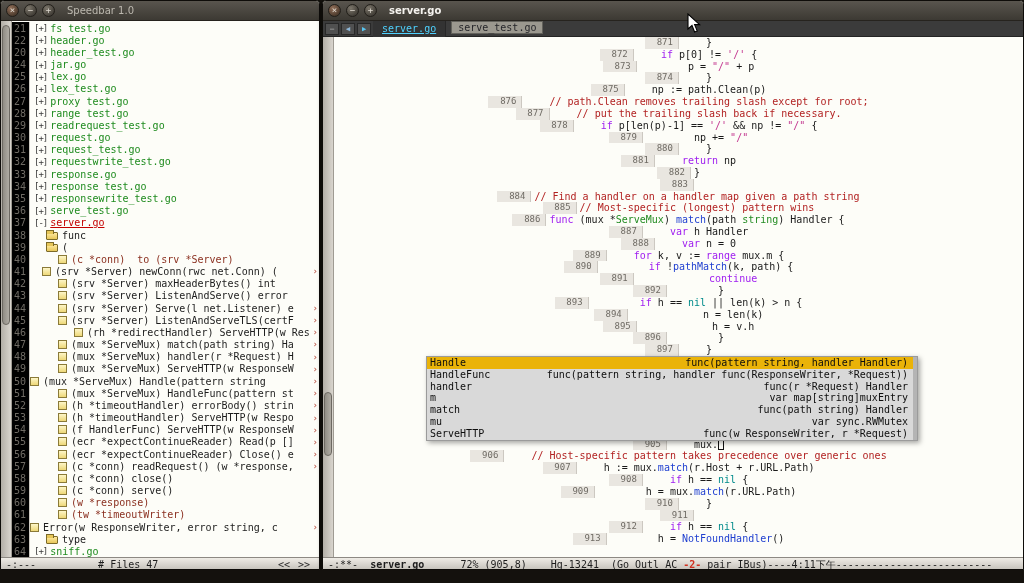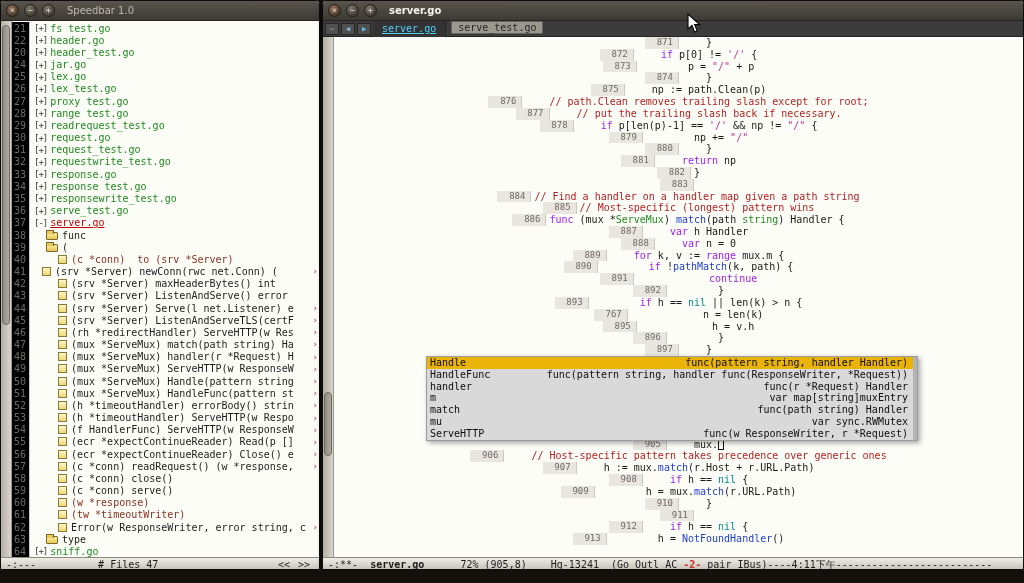--- a/index.html
+++ b/index.html
@@ -124,37 +124,37 @@
         <div class="srow"><span class="sln">36</span><span class="sbody" style="padding-left: 0px;"><span class="sexp">[+]</span><span class="slabel lbl-file">serve_test.go</span></span></div>
         <div class="srow"><span class="sln">37</span><span class="sbody" style="padding-left: 0px;"><span class="sexp">[-]</span><span class="slabel lbl-file-active">server.go</span></span></div>
         <div class="srow"><span class="sln">38</span><span class="sbody" style="padding-left: 16px;"><span class="icon folder"></span><span class="slabel lbl-group">func</span></span></div>
         <div class="srow"><span class="sln">39</span><span class="sbody" style="padding-left: 16px;"><span class="icon folder"></span><span class="slabel lbl-group">(</span></span></div>
         <div class="srow"><span class="sln">40</span><span class="sbody" style="padding-left: 28px;"><span class="icon tagic"></span><span class="slabel lbl-bucket">(c *conn)  to (srv *Server)</span></span></div>
         <div class="srow"><span class="sln">41</span><span class="sbody" style="padding-left: 12px;"><span class="icon tagic"></span><span class="slabel lbl-tag">(srv *Server) newConn(rwc net.Conn) (</span></span><span class="strunc">›</span></div>
         <div class="srow"><span class="sln">42</span><span class="sbody" style="padding-left: 28px;"><span class="icon tagic"></span><span class="slabel lbl-tag">(srv *Server) maxHeaderBytes() int</span></span></div>
         <div class="srow"><span class="sln">43</span><span class="sbody" style="padding-left: 28px;"><span class="icon tagic"></span><span class="slabel lbl-tag">(srv *Server) ListenAndServe() error</span></span></div>
         <div class="srow"><span class="sln">44</span><span class="sbody" style="padding-left: 28px;"><span class="icon tagic"></span><span class="slabel lbl-tag">(srv *Server) Serve(l net.Listener) e</span></span><span class="strunc">›</span></div>
         <div class="srow"><span class="sln">45</span><span class="sbody" style="padding-left: 28px;"><span class="icon tagic"></span><span class="slabel lbl-tag">(srv *Server) ListenAndServeTLS(certF</span></span><span class="strunc">›</span></div>
-        <div class="srow"><span class="sln">46</span><span class="sbody" style="padding-left: 28px;"><span class="icon tagic"></span><span class="slabel lbl-tag">(rh *redirectHandler) ServeHTTP(w Res</span></span><span class="strunc">›</span></div>
+        <div class="srow"><span class="sln">46</span><span class="sbody" style="padding-left: 44px;"><span class="icon tagic"></span><span class="slabel lbl-tag">(rh *redirectHandler) ServeHTTP(w Res</span></span><span class="strunc">›</span></div>
         <div class="srow"><span class="sln">47</span><span class="sbody" style="padding-left: 28px;"><span class="icon tagic"></span><span class="slabel lbl-tag">(mux *ServeMux) match(path string) Ha</span></span><span class="strunc">›</span></div>
         <div class="srow"><span class="sln">48</span><span class="sbody" style="padding-left: 28px;"><span class="icon tagic"></span><span class="slabel lbl-tag">(mux *ServeMux) handler(r *Request) H</span></span><span class="strunc">›</span></div>
         <div class="srow"><span class="sln">49</span><span class="sbody" style="padding-left: 28px;"><span class="icon tagic"></span><span class="slabel lbl-tag">(mux *ServeMux) ServeHTTP(w ResponseW</span></span><span class="strunc">›</span></div>
-        <div class="srow"><span class="sln">50</span><span class="sbody" style="padding-left: 28px;"><span class="icon tagic"></span><span class="slabel lbl-tag">(mux *ServeMux) Handle(pattern string</span></span><span class="strunc">›</span></div>
+        <div class="srow"><span class="sln">50</span><span class="sbody" style=""><span class="icon tagic"></span><span class="slabel lbl-tag">(mux *ServeMux) Handle(pattern string</span></span><span class="strunc">›</span></div>
         <div class="srow"><span class="sln">51</span><span class="sbody" style="padding-left: 28px;"><span class="icon tagic"></span><span class="slabel lbl-tag">(mux *ServeMux) HandleFunc(pattern st</span></span><span class="strunc">›</span></div>
         <div class="srow"><span class="sln">52</span><span class="sbody" style="padding-left: 28px;"><span class="icon tagic"></span><span class="slabel lbl-tag">(h *timeoutHandler) errorBody() strin</span></span><span class="strunc">›</span></div>
         <div class="srow"><span class="sln">53</span><span class="sbody" style="padding-left: 28px;"><span class="icon tagic"></span><span class="slabel lbl-tag">(h *timeoutHandler) ServeHTTP(w Respo</span></span><span class="strunc">›</span></div>
         <div class="srow"><span class="sln">54</span><span class="sbody" style="padding-left: 28px;"><span class="icon tagic"></span><span class="slabel lbl-tag">(f HandlerFunc) ServeHTTP(w ResponseW</span></span><span class="strunc">›</span></div>
         <div class="srow"><span class="sln">55</span><span class="sbody" style="padding-left: 28px;"><span class="icon tagic"></span><span class="slabel lbl-tag">(ecr *expectContinueReader) Read(p []</span></span><span class="strunc">›</span></div>
         <div class="srow"><span class="sln">56</span><span class="sbody" style="padding-left: 28px;"><span class="icon tagic"></span><span class="slabel lbl-tag">(ecr *expectContinueReader) Close() e</span></span><span class="strunc">›</span></div>
         <div class="srow"><span class="sln">57</span><span class="sbody" style="padding-left: 28px;"><span class="icon tagic"></span><span class="slabel lbl-tag">(c *conn) readRequest() (w *response,</span></span><span class="strunc">›</span></div>
         <div class="srow"><span class="sln">58</span><span class="sbody" style="padding-left: 28px;"><span class="icon tagic"></span><span class="slabel lbl-tag">(c *conn) close()</span></span></div>
         <div class="srow"><span class="sln">59</span><span class="sbody" style="padding-left: 28px;"><span class="icon tagic"></span><span class="slabel lbl-tag">(c *conn) serve()</span></span></div>
         <div class="srow"><span class="sln">60</span><span class="sbody" style="padding-left: 28px;"><span class="icon tagic"></span><span class="slabel lbl-bucket">(w *response)</span></span></div>
         <div class="srow"><span class="sln">61</span><span class="sbody" style="padding-left: 28px;"><span class="icon tagic"></span><span class="slabel lbl-bucket">(tw *timeoutWriter)</span></span></div>
-        <div class="srow"><span class="sln">62</span><span class="sbody" style="padding-left: 28px; justify-content: flex-end;"><span class="icon tagic"></span><span class="slabel lbl-tag">Error(w ResponseWriter, error string, c</span></span><span class="strunc">›</span></div>
+        <div class="srow"><span class="sln">62</span><span class="sbody" style=" justify-content: flex-end;"><span class="icon tagic"></span><span class="slabel lbl-tag">Error(w ResponseWriter, error string, c</span></span><span class="strunc">›</span></div>
         <div class="srow"><span class="sln">63</span><span class="sbody" style="padding-left: 16px;"><span class="icon folder"></span><span class="slabel lbl-group">type</span></span></div>
         <div class="srow"><span class="sln">64</span><span class="sbody" style="padding-left: 0px;"><span class="sexp">[+]</span><span class="slabel lbl-file">sniff.go</span></span></div>
       </div>
   </div>
   <div class="modeline">
     <span>-:---</span>
     <span class="ml-center"># Files 47</span>
     <span class="ml-nav">
       <span>&lt;&lt;</span>
       <span>&gt;&gt;</span>
@@ -208,21 +208,21 @@
         <div class="crow"><span class="cln">884</span><span class="ctext"><span class="c">// Find a handler on a handler map given a path string</span></span></div>
         <div class="crow"><span class="cln">885</span><span class="ctext"><span class="c">// Most-specific (longest) pattern wins</span></span></div>
         <div class="crow"><span class="cln">886</span><span class="ctext"><span class="k">func</span><span class="d"> (mux *</span><span class="t">ServeMux</span><span class="d">) </span><span class="f">match</span><span class="d">(path </span><span class="t">string</span><span class="d">) Handler {</span></span></div>
         <div class="crow"><span class="cln">887</span><span class="ctext"><span class="d">    </span><span class="k">var</span><span class="d"> h Handler</span></span></div>
         <div class="crow"><span class="cln">888</span><span class="ctext"><span class="d">    </span><span class="k">var</span><span class="d"> n = 0</span></span></div>
         <div class="crow"><span class="cln">889</span><span class="ctext"><span class="d">    </span><span class="k">for</span><span class="d"> k, v := </span><span class="k">range</span><span class="d"> mux.m {</span></span></div>
         <div class="crow"><span class="cln">890</span><span class="ctext"><span class="d">        </span><span class="k">if</span><span class="d"> !</span><span class="f">pathMatch</span><span class="d">(k, path) {</span></span></div>
         <div class="crow"><span class="cln">891</span><span class="ctext"><span class="d">            </span><span class="k">continue</span></span></div>
         <div class="crow"><span class="cln">892</span><span class="ctext"><span class="d">        }</span></span></div>
         <div class="crow"><span class="cln">893</span><span class="ctext"><span class="d">        </span><span class="k">if</span><span class="d"> h == </span><span class="n">nil</span><span class="d"> || len(k) &gt; n {</span></span></div>
-        <div class="crow"><span class="cln">767</span><span class="ctext"><span class="d">            n = len(k)</span></span></div>
+        <div class="crow"><span class="cln">894</span><span class="ctext"><span class="d">            n = len(k)</span></span></div>
         <div class="crow"><span class="cln">895</span><span class="ctext"><span class="d">            h = v.h</span></span></div>
         <div class="crow"><span class="cln">896</span><span class="ctext"><span class="d">        }</span></span></div>
         <div class="crow"><span class="cln">897</span><span class="ctext"><span class="d">    }</span></span></div>
         <div class="crow"><span class="cln">898</span><span class="ctext"><span class="d">    </span><span class="k">return</span><span class="d"> h</span></span></div>
         <div class="crow"><span class="cln">899</span><span class="ctext"><span class="d">}</span></span></div>
         <div class="crow"><span class="cln">900</span><span class="ctext"><span class="d"></span></span></div>
         <div class="crow"><span class="cln">901</span><span class="ctext"><span class="c">// handler returns the handler to use for the request r.</span></span></div>
         <div class="crow"><span class="cln">902</span><span class="ctext"><span class="k">func</span><span class="d"> (mux *</span><span class="t">ServeMux</span><span class="d">) </span><span class="f">handler</span><span class="d">(r *Request) Handler {</span></span></div>
         <div class="crow"><span class="cln">903</span><span class="ctext"><span class="d">    mux.mu.RLock()</span></span></div>
         <div class="crow"><span class="cln">904</span><span class="ctext"><span class="d">    </span><span class="k">defer</span><span class="d"> mux.mu.RUnlock()</span></span></div>

